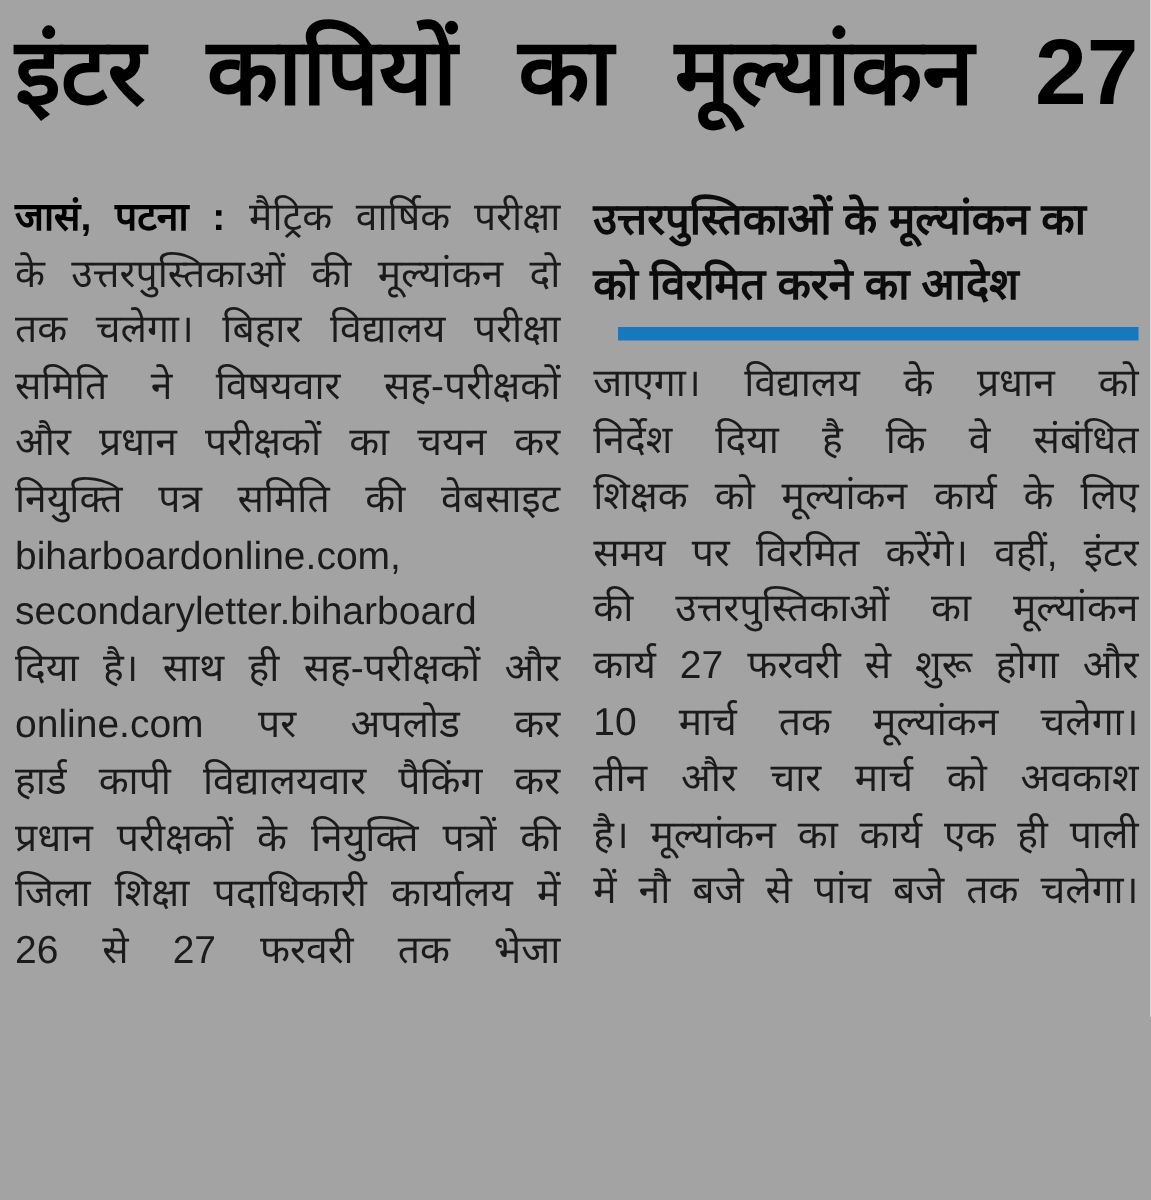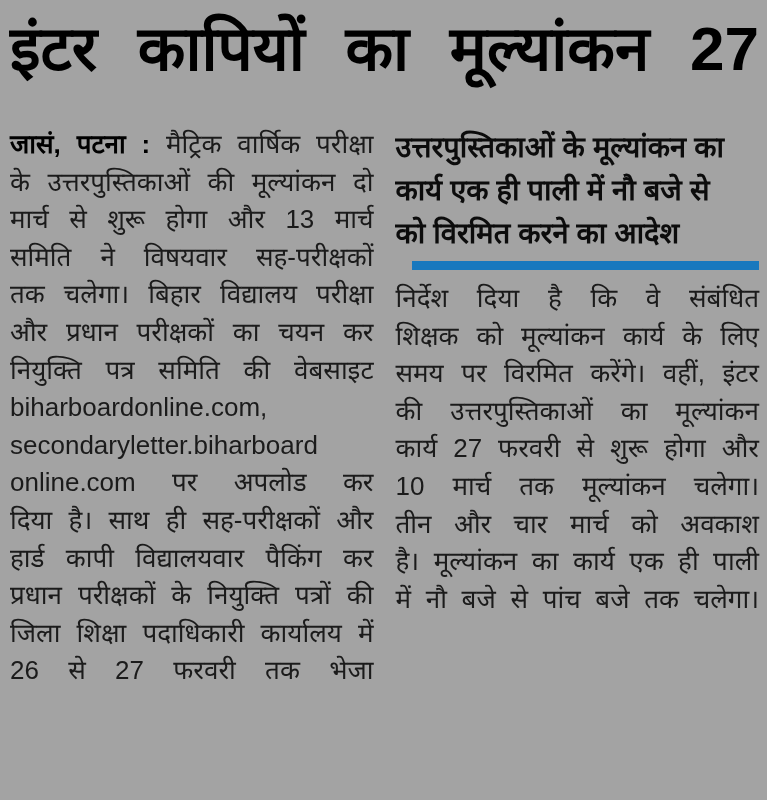--- a/index.html
+++ b/index.html
@@ -80,44 +80,43 @@
 
   <div class="cols">
 
     <div class="col">
       <div class="tline">
         <span class="dateline">जासं, पटना :</span>
         <span>मैट्रिक वार्षिक परीक्षा</span>
       </div>
       <div>
           <div class="tline">के उत्तरपुस्तिकाओं की मूल्यांकन दो</div>
-          <div class="tline">मार्च से शुरू होगा और 13 मार्च</div>
+          <div class="tline">तक चलेगा। बिहार विद्यालय परीक्षा</div>
           <div class="tline">समिति ने विषयवार सह-परीक्षकों</div>
-          <div class="tline">तक चलेगा। बिहार विद्यालय परीक्षा</div>
           <div class="tline">और प्रधान परीक्षकों का चयन कर</div>
           <div class="tline">नियुक्ति पत्र समिति की वेबसाइट</div>
           <div class="tline">biharboardonline.com,</div>
           <div class="tline">secondaryletter.biharboard</div>
+          <div class="tline">दिया है। साथ ही सह-परीक्षकों और</div>
           <div class="tline">online.com पर अपलोड कर</div>
-          <div class="tline">दिया है। साथ ही सह-परीक्षकों और</div>
           <div class="tline">हार्ड कापी विद्यालयवार पैकिंग कर</div>
           <div class="tline">प्रधान परीक्षकों के नियुक्ति पत्रों की</div>
           <div class="tline">जिला शिक्षा पदाधिकारी कार्यालय में</div>
           <div class="tline">26 से 27 फरवरी तक भेजा</div>
         </div>
     </div>
 
     <div class="col">
       <div class="subhead">
           <div class="tline">उत्तरपुस्तिकाओं के मूल्यांकन का</div>
-          <div class="tline">कार्य एक ही पाली में नौ बजे से</div>
           <div class="tline">को  विरमित करने का आदेश</div>
         </div>
       <div class="divider" style="background: rgb(24, 120, 190);"></div>
       <div>
+          <div class="tline">जाएगा। विद्यालय के प्रधान को</div>
           <div class="tline">निर्देश दिया है कि वे संबंधित</div>
           <div class="tline">शिक्षक को मूल्यांकन कार्य के लिए</div>
           <div class="tline">समय पर विरमित करेंगे। वहीं, इंटर</div>
           <div class="tline">की उत्तरपुस्तिकाओं का मूल्यांकन</div>
           <div class="tline">कार्य 27 फरवरी से शुरू होगा और</div>
           <div class="tline">10 मार्च तक मूल्यांकन चलेगा।</div>
           <div class="tline">तीन और चार मार्च को अवकाश</div>
           <div class="tline">है। मूल्यांकन का कार्य एक ही पाली</div>
           <div class="tline">में नौ बजे से पांच बजे तक चलेगा।</div>
         </div>

